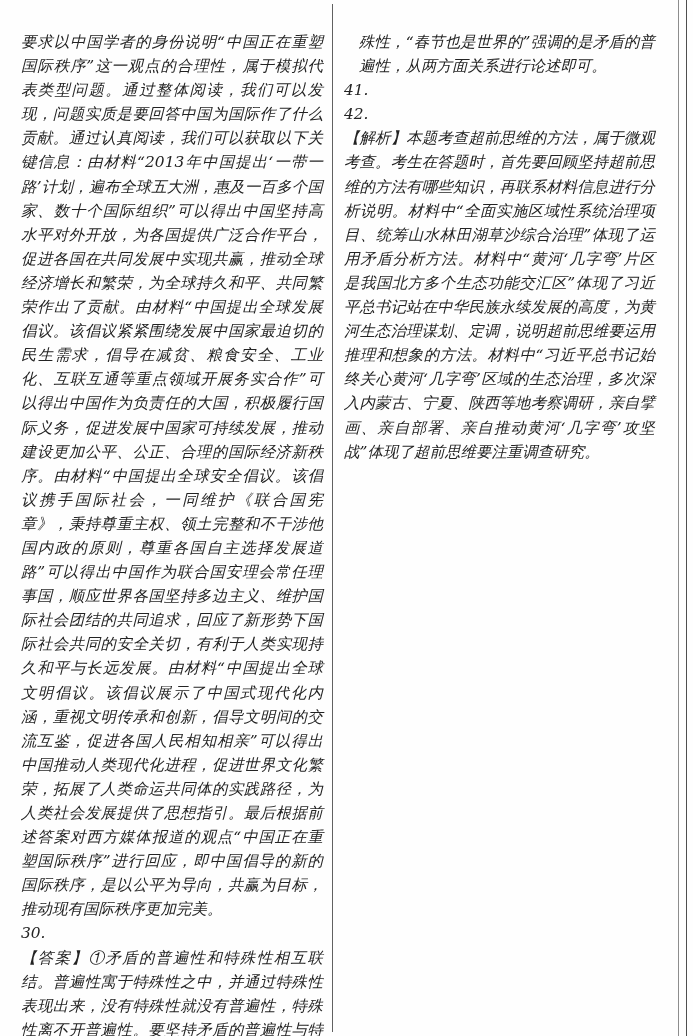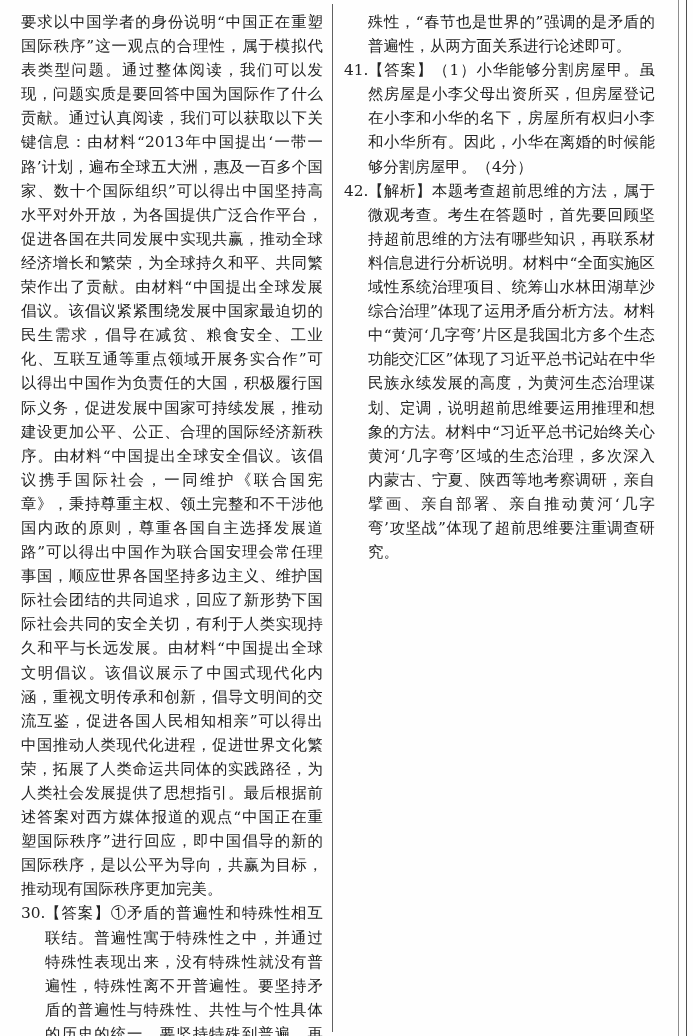--- a/index.html
+++ b/index.html
@@ -34,21 +34,22 @@
     width: 1px;
     background: #2f2f2f;
     opacity: .85;
   }
   .page-edge-rule.outer { right: 6px; }
   .page-edge-rule.inner { right: 14px; opacity: .55; }
 
   .column {
     box-sizing: border-box;
     position: relative;
-    padding-top: 10px;
+    padding-top: 30px;
+    font-style: italic;
   }
   .column.left {
     width: 332px;
     padding-left: 21px;
     padding-right: 9px;
   }
   .column.right {
     width: 361px;
     padding-left: 12px;
     padding-right: 38px;
@@ -71,33 +72,33 @@
     line-height: 24.1px;
     letter-spacing: 0.1px;
     text-align: justify;
     text-justify: inter-ideograph;
     margin: 0;
     word-break: break-all;
     color: #232323;
   }
   
   .para.body {
-    margin-left: 24px;
+    margin-left: 15px;
   }
   .para.flow {
     text-indent: 0;
   }
   .para.flow-indent {
     text-indent: 15.4px;
   }
 
   
   .item {
     display: flex;
-    flex-direction: row;
+    flex-direction: column;
     align-items: flex-start;
   }
   .item-number {
     flex: 0 0 auto;
     width: 24px;
     font-size: 15.4px;
     line-height: 24.1px;
     text-align: left;
     color: #232323;
     font-family: "DejaVu Serif", "Liberation Serif", serif;
@@ -133,21 +134,20 @@
 
   </div>
 
   <div class="column right">
 
     <p class="para body">殊性，“春节也是世界的”强调的是矛盾的普遍性，从两方面关系进行论述即可。</p>
 
     <div class="item">
       <div class="item-number">41.</div>
       <div class="item-body">
-        <p class="para">【答案】（1）小华能够分割房屋甲。虽然房屋是小李父母出资所买，但房屋登记在小李和小华的名下，房屋所有权归小李和小华所有。因此，小华在离婚的时候能够分割房屋甲。（4分）</p>
       </div>
     </div>
 
     <div class="item">
       <div class="item-number">42.</div>
       <div class="item-body">
         <p class="para">【解析】本题考查超前思维的方法，属于微观考查。考生在答题时，首先要回顾坚持超前思维的方法有哪些知识，再联系材料信息进行分析说明。材料中“全面实施区域性系统治理项目、统筹山水林田湖草沙综合治理”体现了运用矛盾分析方法。材料中“黄河‘几字弯’片区是我国北方多个生态功能交汇区”体现了习近平总书记站在中华民族永续发展的高度，为黄河生态治理谋划、定调，说明超前思维要运用推理和想象的方法。材料中“习近平总书记始终关心黄河‘几字弯’区域的生态治理，多次深入内蒙古、宁夏、陕西等地考察调研，亲自擘画、亲自部署、亲自推动黄河‘几字弯’攻坚战”体现了超前思维要注重调查研究。</p>
       </div>
     </div>
 

